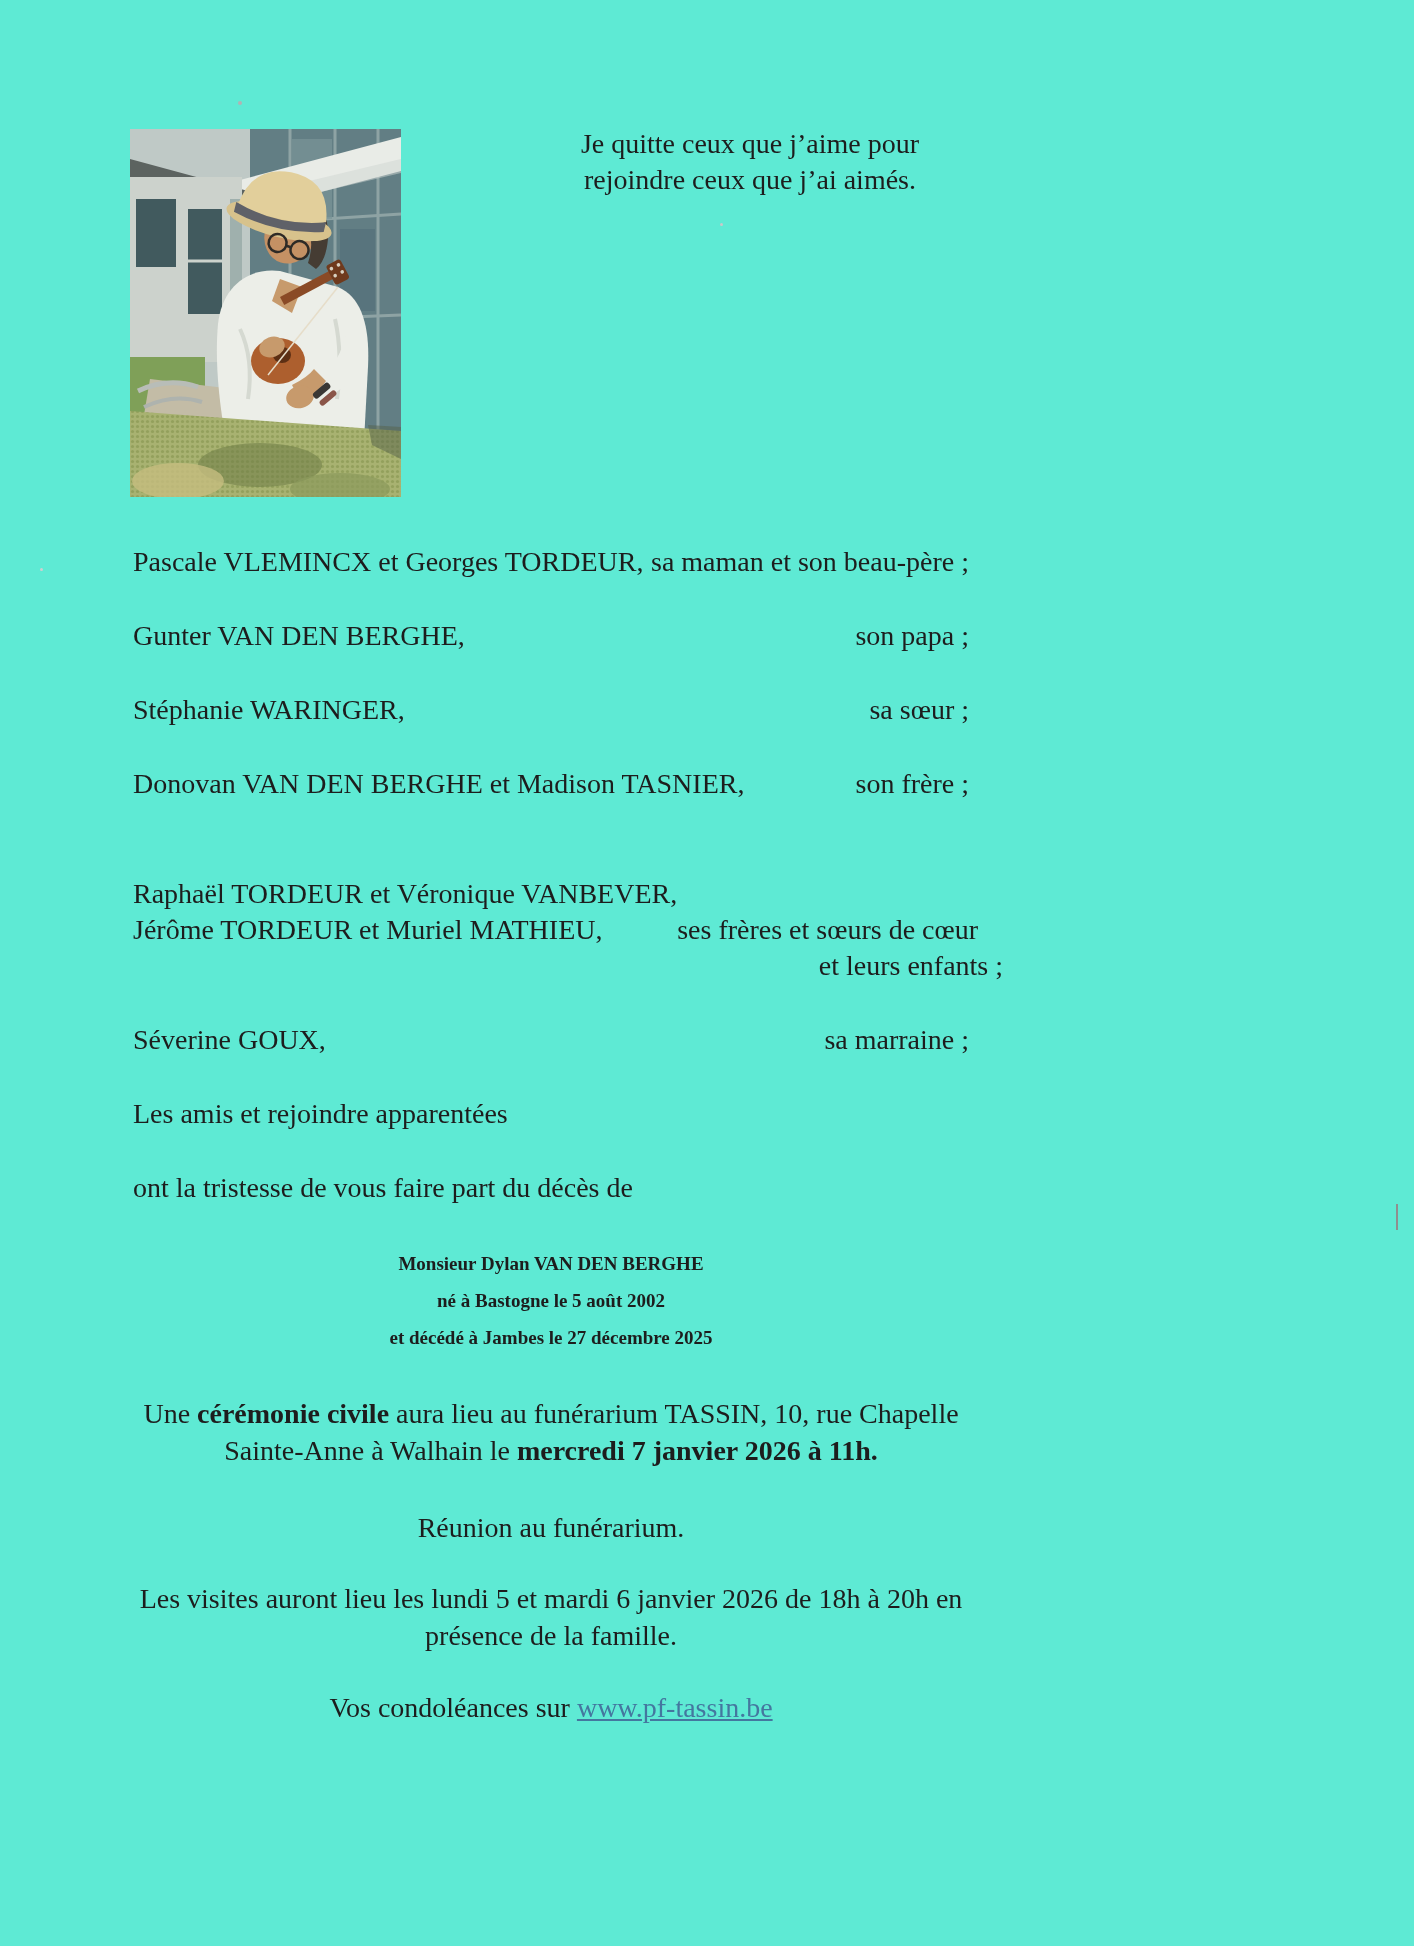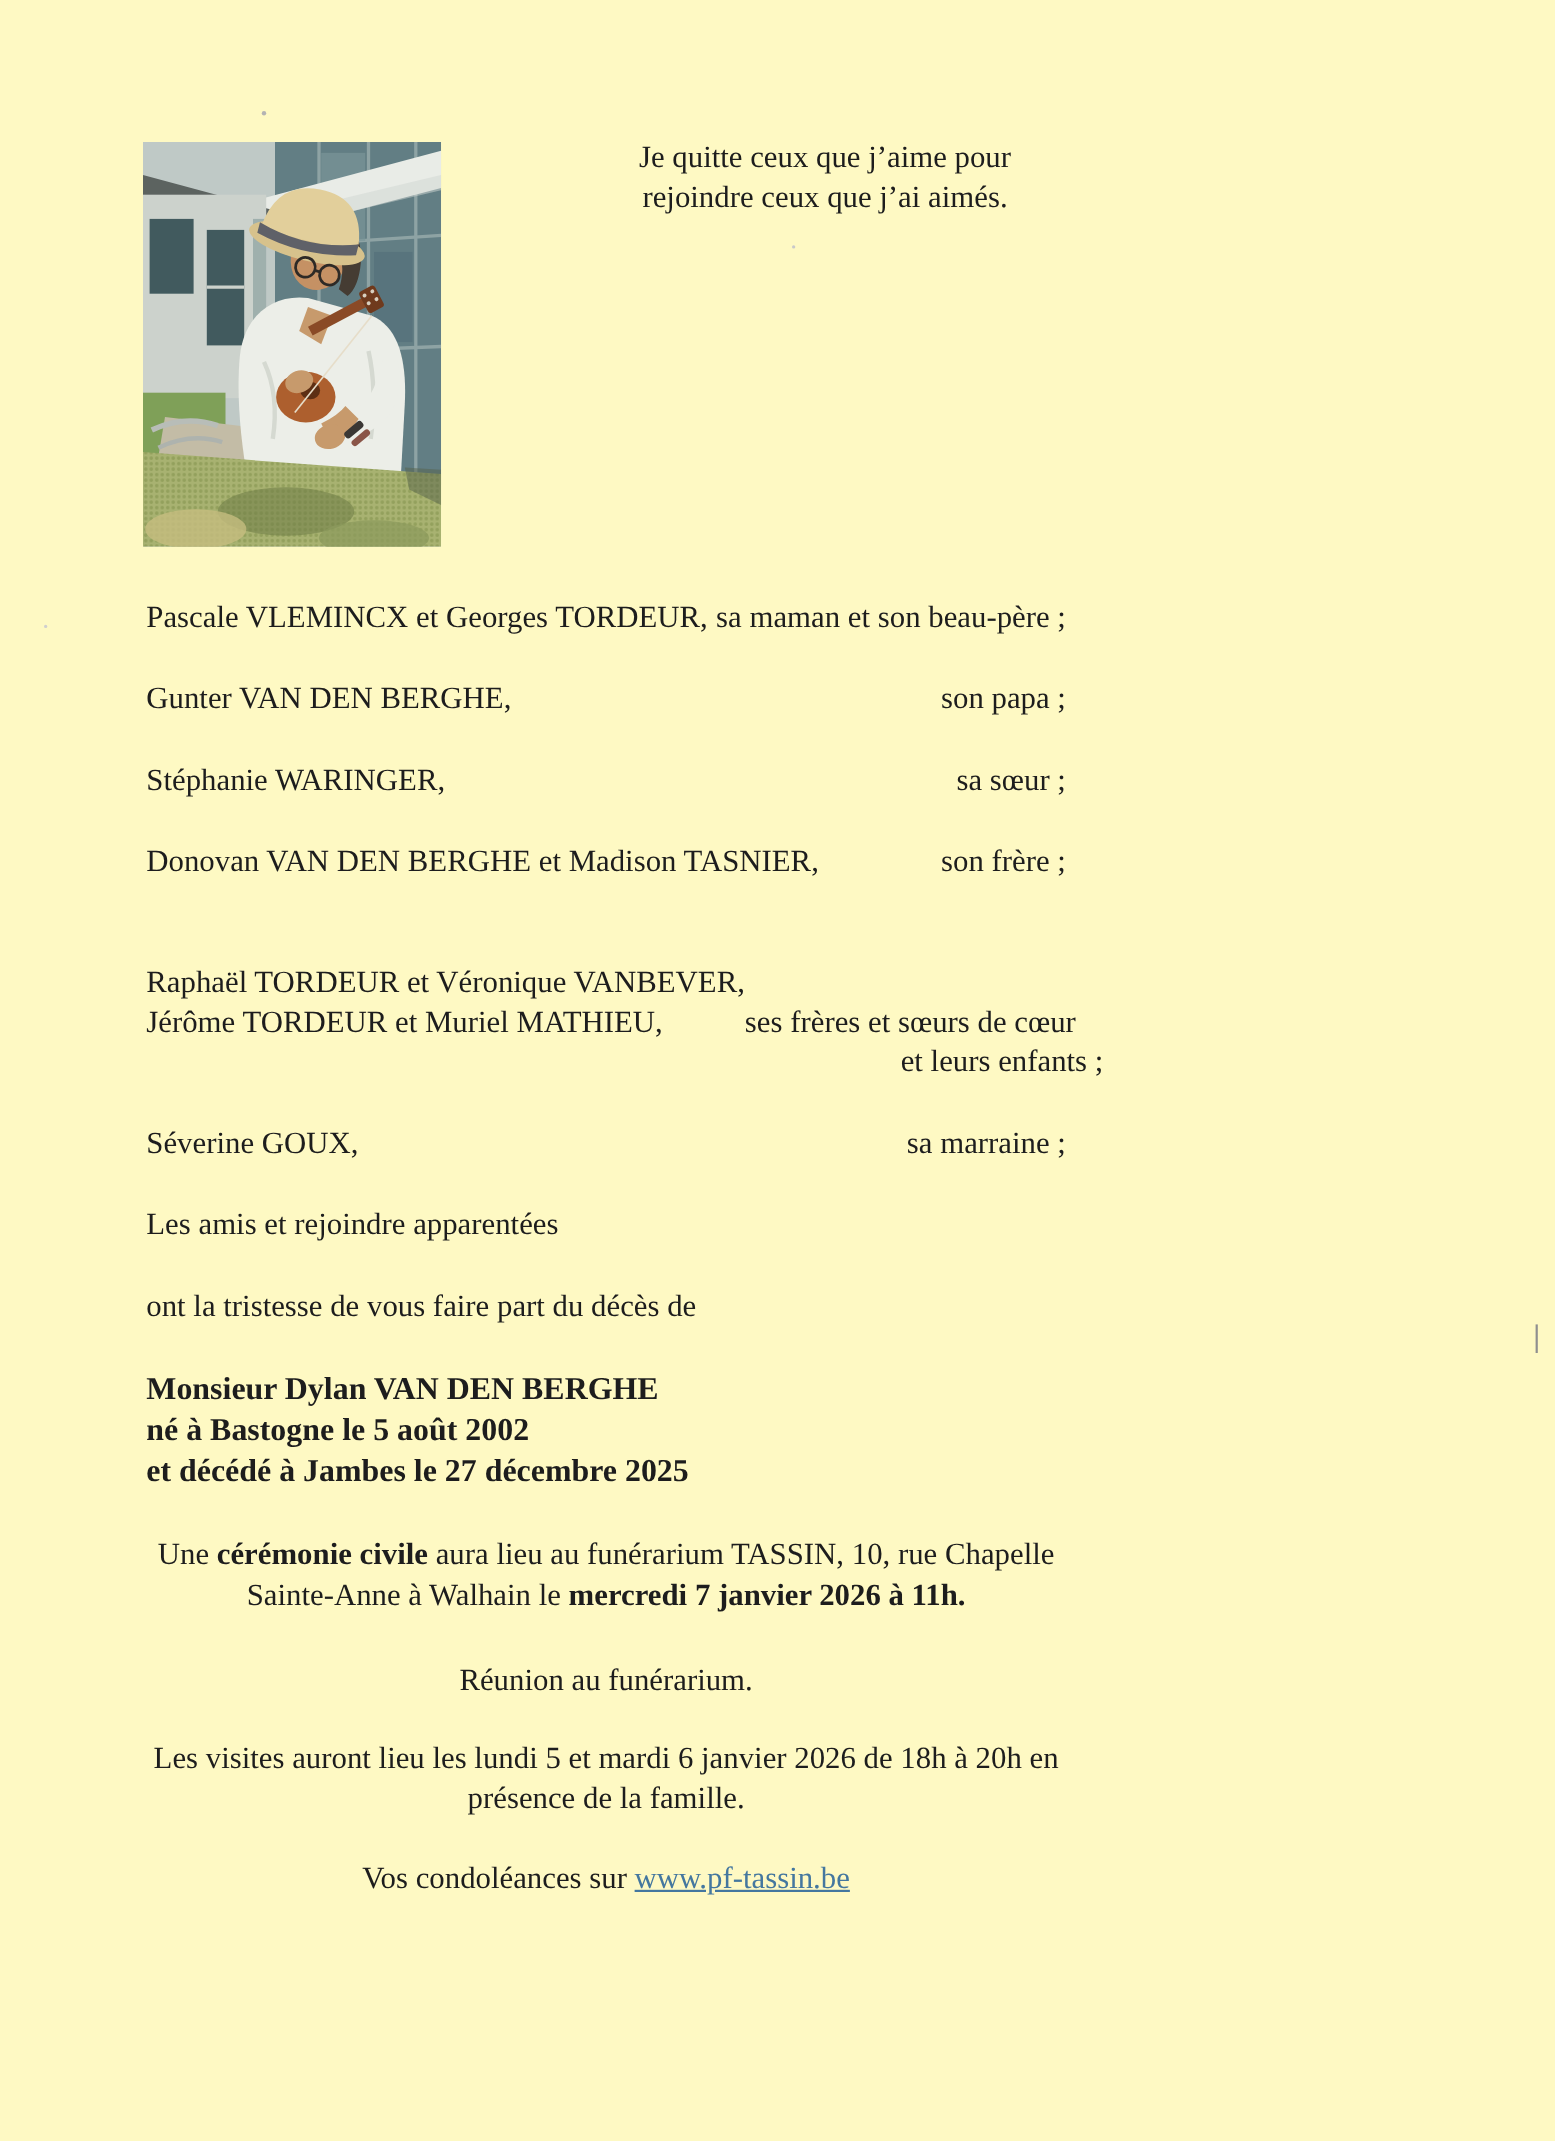--- a/index.html
+++ b/index.html
@@ -1,20 +1,20 @@
 <!DOCTYPE html>
 <html lang="fr"><head>
 <meta charset="utf-8">
 <style>
   html,body { margin:0; padding:0; background:#e8e8e8; }
   .page {
     position:relative;
     width:1414px; height:1946px;
     margin:0 auto;
-    background:#fef9c3;
+    background:#5eead4;
     font-family:"Liberation Serif", serif;
     font-size:28px;
     color:#1d1d1d;
     overflow:hidden;
   }
   .photo {
     position:absolute; left:130px; top:129px;
     width:271px; height:368px;
   }
   .photo svg { width:100%; height:100%; display:block; filter:blur(0.4px); }
@@ -27,22 +27,22 @@
     line-height:36px;
   }
   .fam-row { display:flex; justify-content:space-between; margin-bottom:38px; }
   .fam-row .names { white-space:nowrap; }
   .fam-row .rel { white-space:nowrap; text-align:right; }
   .fam-row.group { align-items:center; }
   .group-rel { margin-top:72px; }
   .rel-l1 { padding-right:25px; }
   .intro { margin-top:8px; }
   .deceased {
-    font-weight:bold;
-    font-size:29px; line-height:37px; margin-top:39px;
+    text-align:center; font-weight:bold;
+    font-size:19px; line-height:37px; margin-top:39px;
   }
   .ceremony { text-align:center; line-height:37px; margin-top:39px; }
   .ceremony b, .deceased b { font-weight:bold; }
   .reunion { text-align:center; margin-top:41px; }
   .visits { text-align:center; line-height:37px; margin-top:34px; }
   .condolences { text-align:center; margin-top:36px; }
   .condolences a { color:#44779f; text-decoration:underline; }
   .artifact { position:absolute; background:#9a9a9a; }
   .bar-right { left:1396px; top:1204px; width:2px; height:26px; background:#8f8f8f; }
   .speck { position:absolute; border-radius:50%; background:#b3b3b3; }

